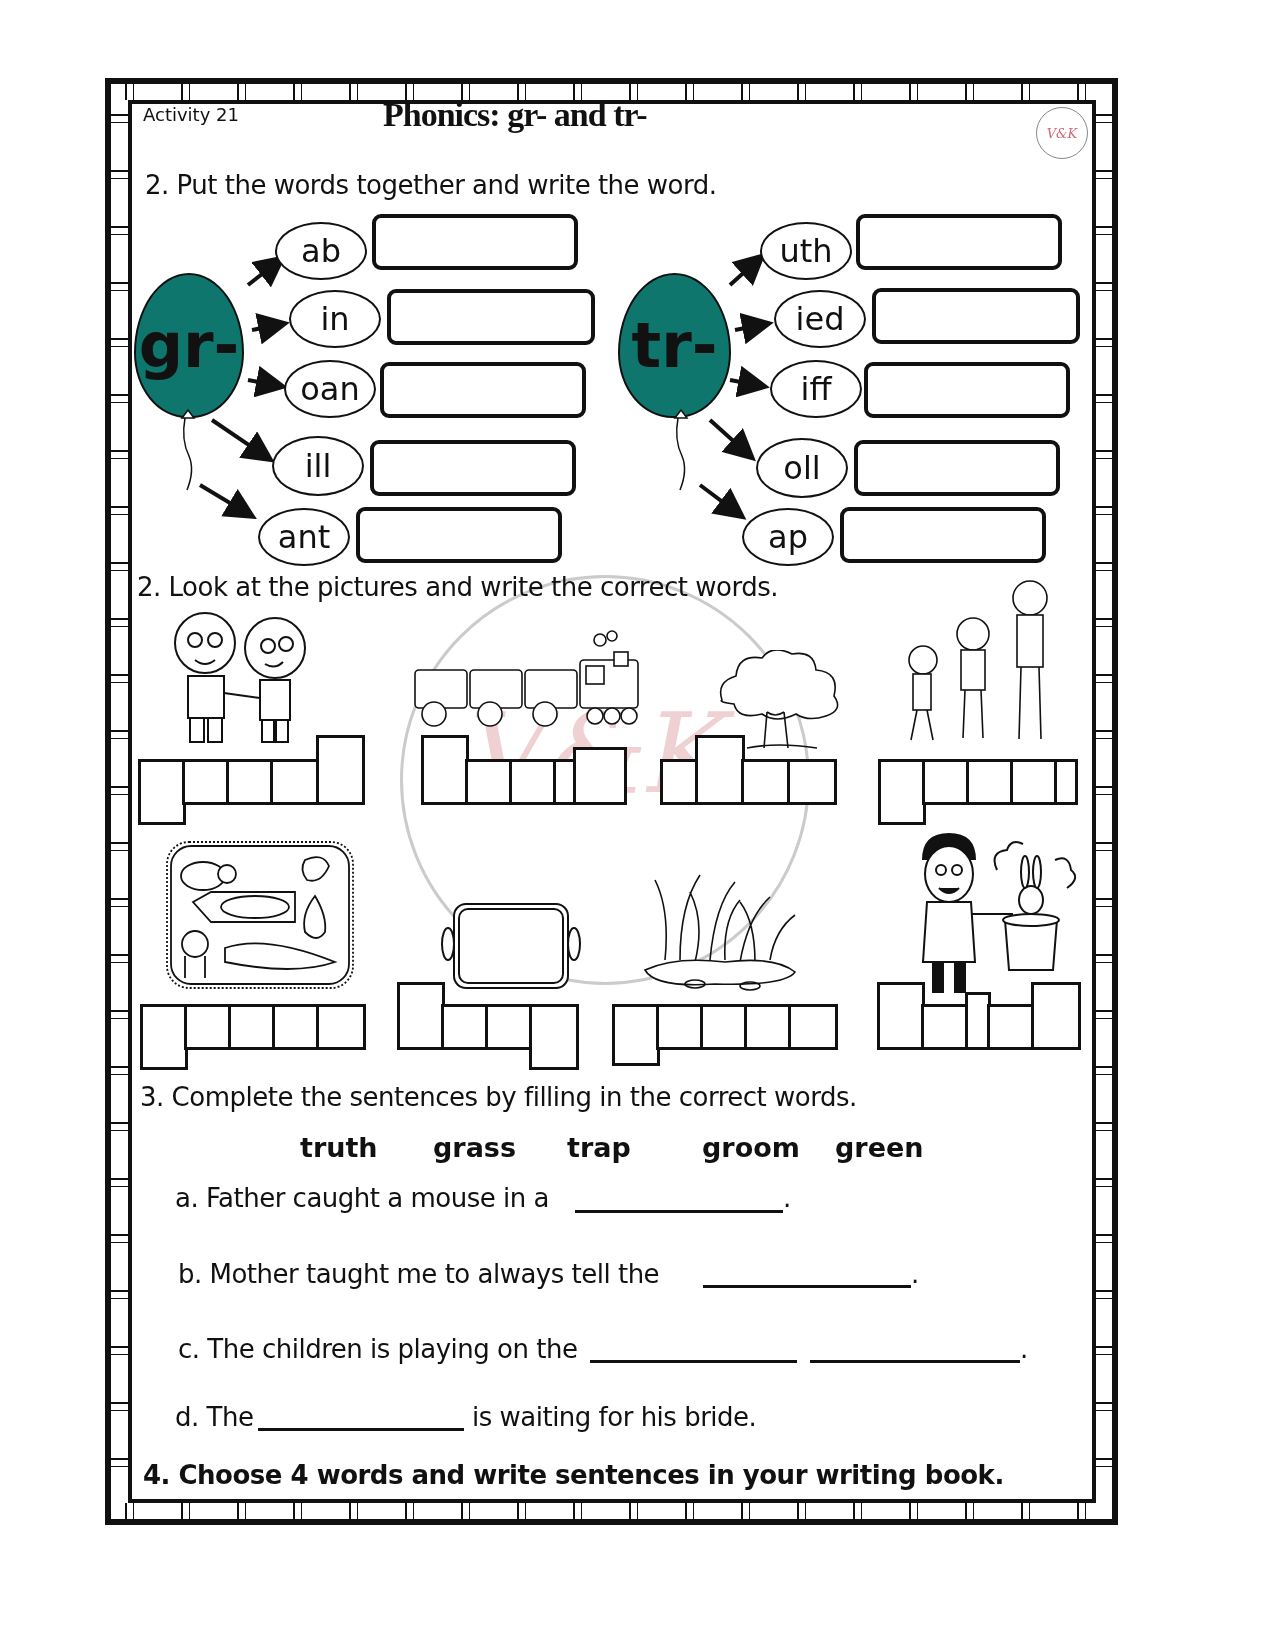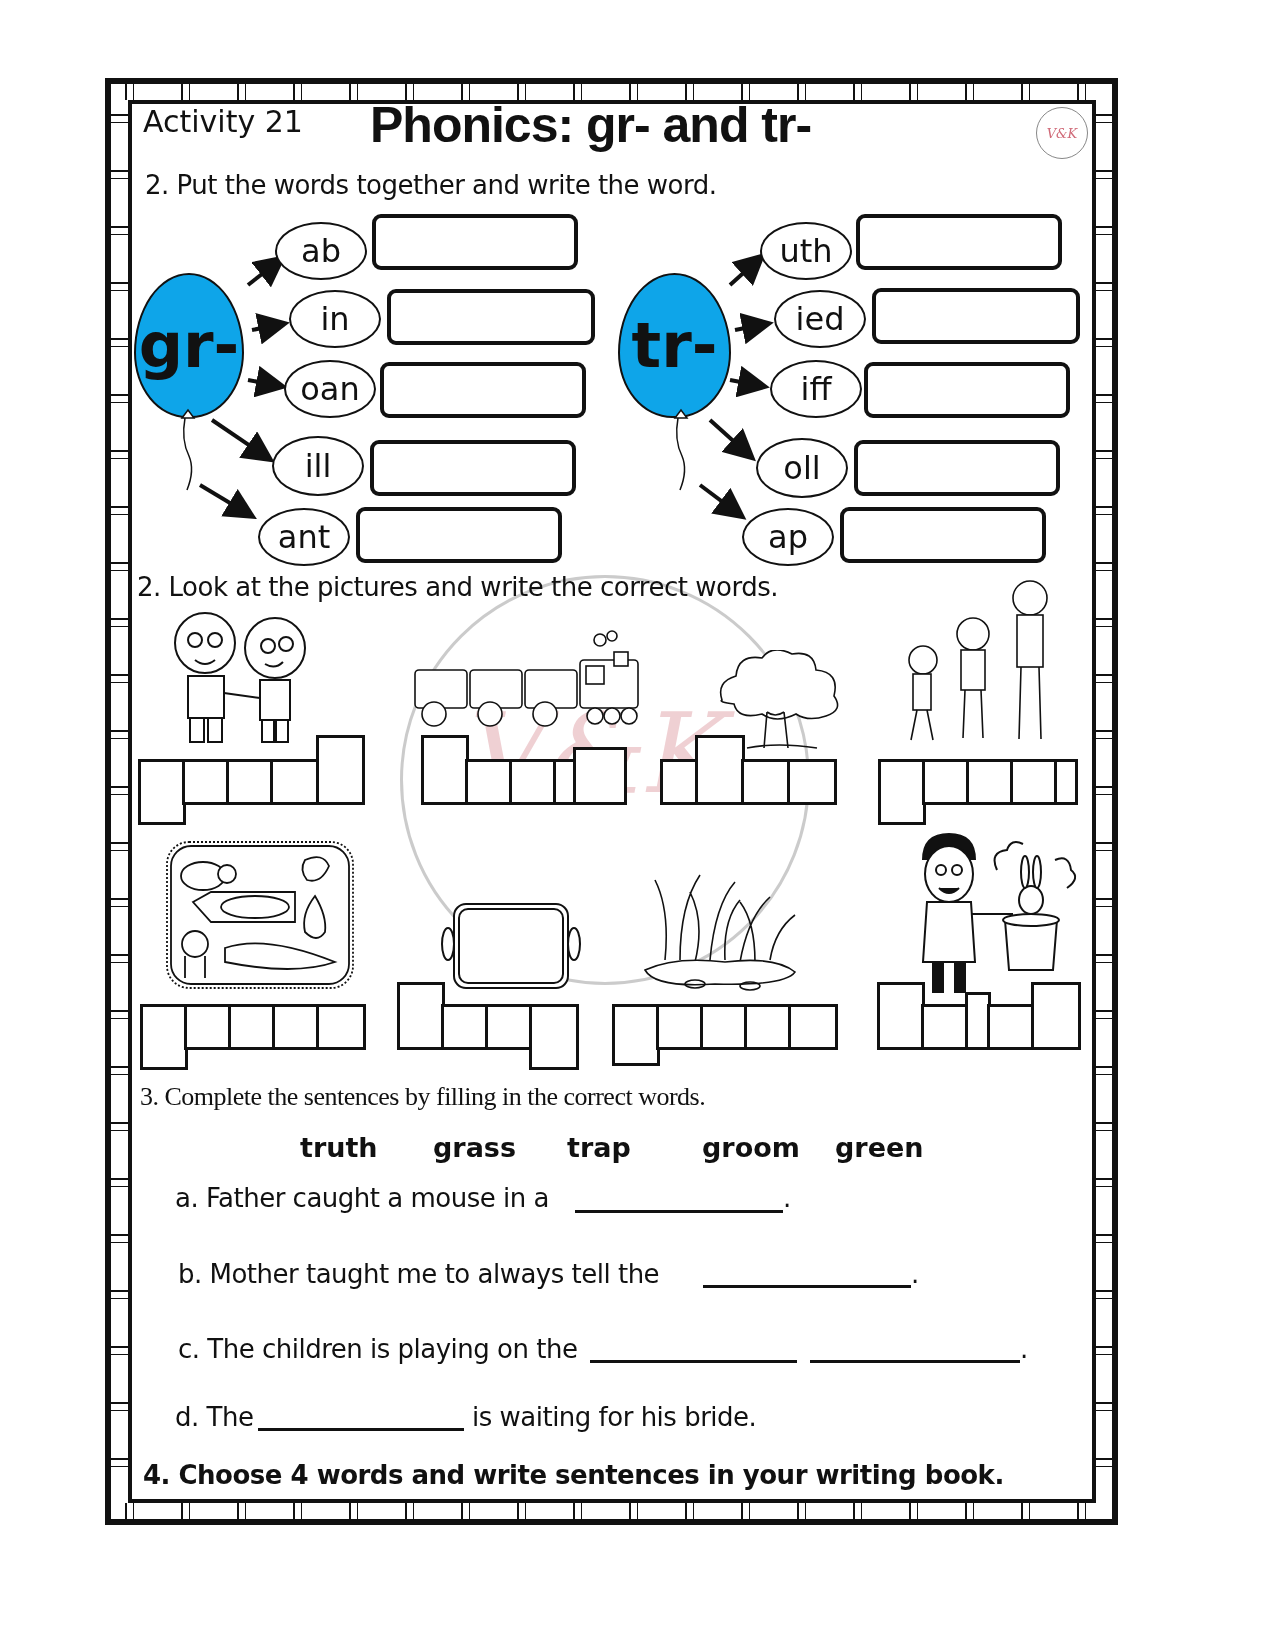--- a/index.html
+++ b/index.html
@@ -3,47 +3,47 @@
 <meta charset="utf-8">
 <style>
   html,body{margin:0;padding:0;background:#ffffff;}
   body{width:1275px;height:1650px;position:relative;overflow:hidden;font-family:"DejaVu Sans",sans-serif;color:#111;}
   .abs{position:absolute;}
   
   .frame-outer{left:105px;top:78px;width:1013px;height:1447px;border:6px solid #111;box-sizing:border-box;background:#fff;}
   .frame-inner{left:128px;top:100px;width:968px;height:1403px;border:4px solid #111;box-sizing:border-box;background:#fff;}
   .deco-band{background:repeating-linear-gradient(90deg,#fff 0,#fff 14px,#111 14px,#111 16px,#fff 16px,#fff 22px,#111 22px,#111 23px,#fff 23px,#fff 56px);}
   .deco-band-v{background:repeating-linear-gradient(180deg,#fff 0,#fff 14px,#111 14px,#111 16px,#fff 16px,#fff 22px,#111 22px,#111 23px,#fff 23px,#fff 56px);}
-  .title{font-family:Liberation Sans, sans-serif;font-weight:bold;font-size:50px;letter-spacing:-1px;}
+  .title{font-family:Liberation Serif, serif;font-weight:bold;font-size:34px;letter-spacing:-1px;margin-left:13px;}
   .txt{font-size:26px;letter-spacing:-0.5px;}
   .small{font-size:22px;}
   .pill{border:2.5px solid #111;border-radius:50%;display:flex;align-items:center;justify-content:center;font-size:32px;box-sizing:border-box;background:#fff;}
   .answer-box{border:4px solid #111;border-radius:9px;box-sizing:border-box;background:#fff;}
-  .balloon{border:2.5px solid #111;border-radius:50% 50% 48% 48% / 55% 55% 45% 45%;box-sizing:border-box;display:flex;align-items:center;justify-content:center;font-size:62px;font-weight:bold;background:#0ea5e9;}
+  .balloon{border:2.5px solid #111;border-radius:50% 50% 48% 48% / 55% 55% 45% 45%;box-sizing:border-box;display:flex;align-items:center;justify-content:center;font-size:62px;font-weight:bold;background:#0f766e;}
   .lb{position:absolute;border:3.5px solid #111;box-sizing:border-box;background:#fff;}
   .word-bank span{position:absolute;font-size:27px;font-weight:bold;}
   .blank{position:absolute;border-bottom:3px solid #111;height:0;}
   .pic{position:absolute;}
   .watermark{position:absolute;left:400px;top:575px;width:410px;height:410px;border:3px solid rgba(140,140,140,0.45);border-radius:50%;box-sizing:border-box;pointer-events:none;}
   .wm-letters{position:absolute;left:470px;top:690px;font-family:"DejaVu Serif",serif;font-style:italic;font-size:110px;color:rgba(210,120,130,0.35);pointer-events:none;}
 </style>
 </head>
 <body>
 
 <div class="abs frame-outer"></div>
 <div class="abs deco-band" style="left:111px;top:84px;width:1001px;height:16px;"></div>
 <div class="abs deco-band" style="left:111px;top:1503px;width:1001px;height:16px;"></div>
 <div class="abs deco-band-v" style="left:111px;top:100px;width:17px;height:1403px;"></div>
 <div class="abs deco-band-v" style="left:1096px;top:100px;width:16px;height:1403px;"></div>
 <div class="abs frame-inner"></div>
 
 <div class="watermark"></div>
 <div class="wm-letters">V&amp;K</div>
 
-<div class="abs small" style="left:143px;top:104px;font-size:30px;">Activity 21</div>
+<div class="abs small" style="left:143px;top:104px;font-size:18px;">Activity 21</div>
 <div class="abs title" style="left:370px;top:96px;">Phonics: gr- and tr-</div>
 <div class="abs" style="left:1036px;top:107px;width:50px;height:50px;border:1.5px solid #888;border-radius:50%;display:flex;align-items:center;justify-content:center;">
   <span style="font-family:'DejaVu Serif',serif;font-style:italic;font-size:13px;color:#d06a78;">V&amp;K</span>
 </div>
 
 <div class="abs txt" style="left:145px;top:170px;">2. Put the words together and write the word.</div>
 
 <div class="abs balloon" style="left:134px;top:273px;width:110px;height:145px;">
   <span>gr-</span>
 </div>
@@ -260,21 +260,21 @@
   <div class="lb" style="left:788px;top:1004px;width:50px;height:46px;"></div>
 </div>
 <div>
   <div class="lb" style="left:877px;top:982px;width:48px;height:68px;"></div>
   <div class="lb" style="left:921px;top:1004px;width:48px;height:46px;"></div>
   <div class="lb" style="left:965px;top:992px;width:26px;height:58px;"></div>
   <div class="lb" style="left:987px;top:1004px;width:48px;height:46px;"></div>
   <div class="lb" style="left:1031px;top:982px;width:50px;height:68px;"></div>
 </div>
 
-<div class="abs txt" style="left:140px;top:1082px;font-family:Liberation Serif, serif;">3. Complete the sentences by filling in the correct words.</div>
+<div class="abs txt" style="left:140px;top:1082px;">3. Complete the sentences by filling in the correct words.</div>
 <div class="word-bank">
   <span style="left:300px;top:1132px;">truth</span>
   <span style="left:433px;top:1132px;">grass</span>
   <span style="left:567px;top:1132px;">trap</span>
   <span style="left:702px;top:1132px;">groom</span>
   <span style="left:835px;top:1132px;">green</span>
 </div>
 
 <div class="abs txt" style="left:175px;top:1183px;">a. Father caught a mouse in a</div>
 <div class="blank" style="left:575px;top:1210px;width:208px;"></div>

